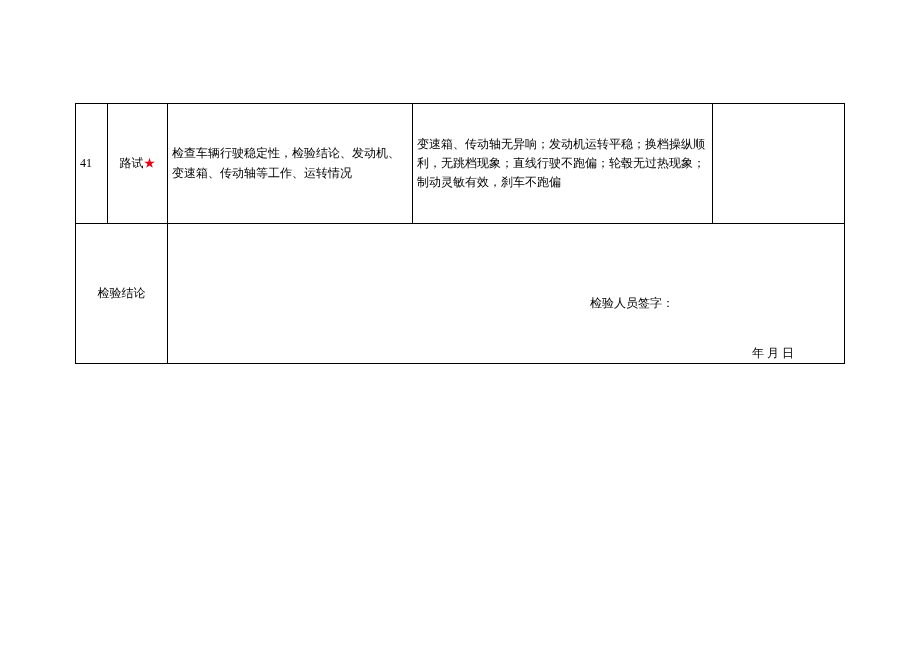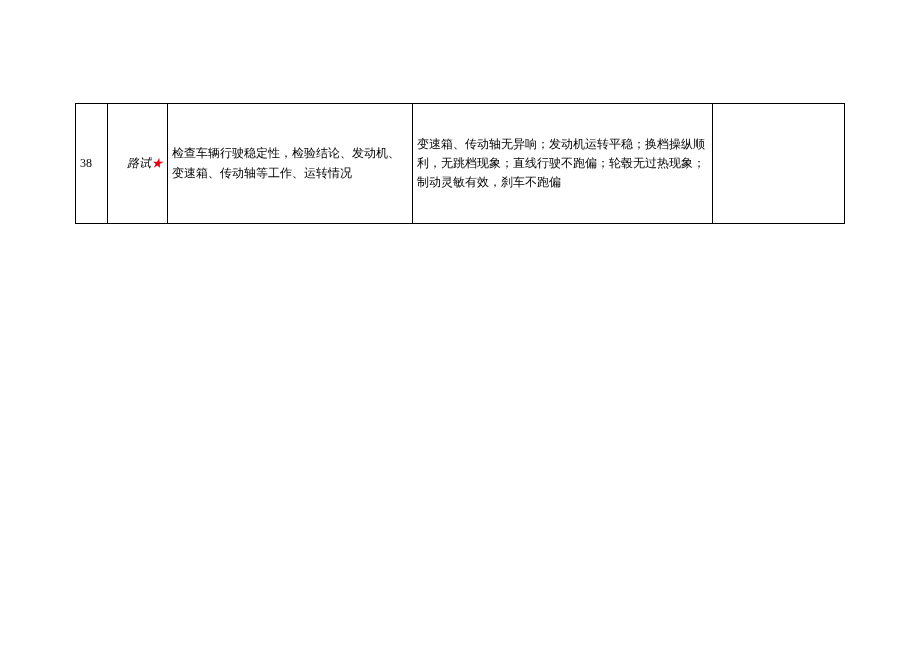--- a/index.html
+++ b/index.html
@@ -27,21 +27,21 @@
       table-layout: fixed;
     }
     td, th {
       border: 1px solid #000;
       vertical-align: middle;
       padding: 4px 4px;
       font-weight: normal;
       line-height: 1.6;
     }
     .col-num { width: 32px; }
-    .col-item { width: 60px; text-align: right; font-style: italic; }
+    .col-item { width: 60px; text-align: center; }
     .col-method { width: 245px; }
     .col-req { width: 300px; }
     .col-result { width: auto; }
 
     .star { color: #e60012; }
 
     .conclusion-row td.conclusion-body {
       height: 140px;
       vertical-align: top;
       padding: 0;
@@ -70,28 +70,37 @@
     <colgroup>
       <col class="col-num">
       <col class="col-item">
       <col class="col-method">
       <col class="col-req">
       <col class="col-result">
     </colgroup>
     <tbody>
         <tr>
       <td style="height:120px;">
-        <span>38</span>
+        <span>41</span>
       </td>
       <td class="col-item">
         <span>路试</span><span class="star">★</span>
       </td>
       <td>
         <span>检查车辆行驶稳定性，检验结论、发动机、变速箱、传动轴等工作、运转情况</span>
       </td>
       <td>
         <span>变速箱、传动轴无异响；发动机运转平稳；换档操纵顺利，无跳档现象；直线行驶不跑偏；轮毂无过热现象；制动灵敏有效，刹车不跑偏</span>
       </td>
       <td></td>
     </tr>
+    <tr class="conclusion-row">
+      <td colspan="2" class="conclusion-label">
+        <span>检验结论</span>
+      </td>
+      <td colspan="3" class="conclusion-body">
+        <span class="sig-line">检验人员签字：</span>
+        <span class="date-line">年 月 日</span>
+      </td>
+    </tr>
   </tbody>
     </table>
 </div>
 
 </body></html>

